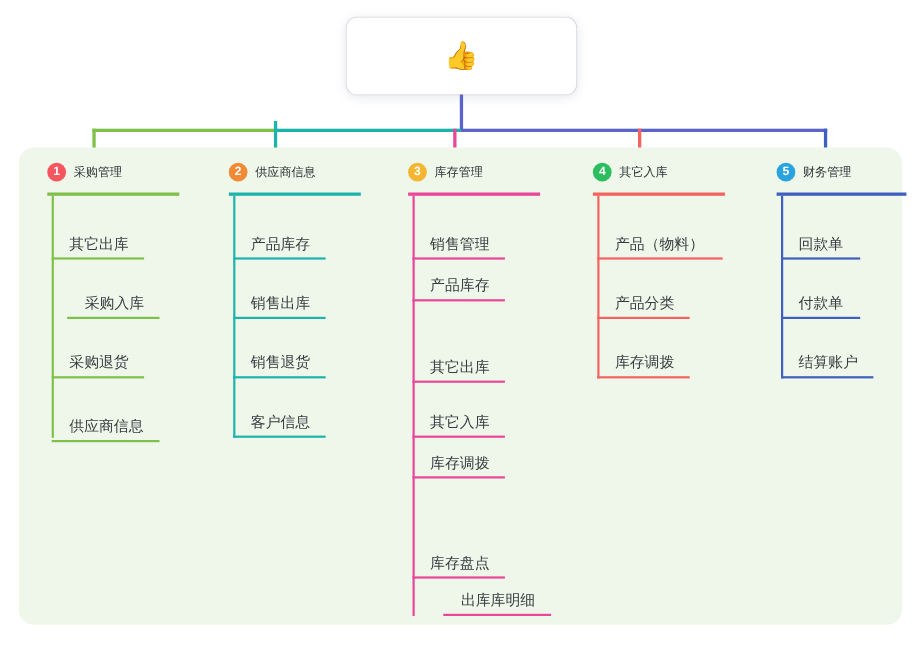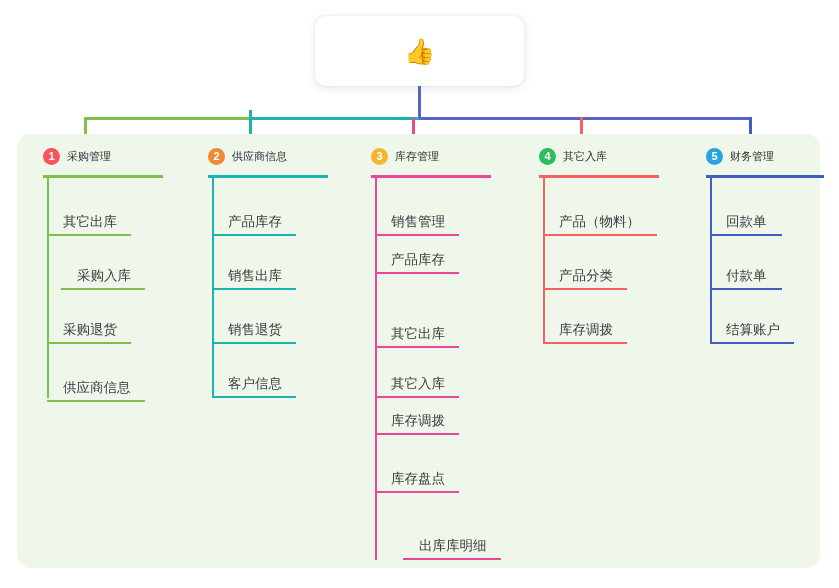--- a/index.html
+++ b/index.html
@@ -155,21 +155,21 @@
           <div class="leaf-underline" style="width: 84px; background: rgb(232, 71, 154);"></div>
         </div>
         <div class="leaf" style="top: 236px; width: 84px; height: 28px;">
           <span class="leaf-label">其它入库</span>
           <div class="leaf-underline" style="width: 84px; background: rgb(232, 71, 154);"></div>
         </div>
         <div class="leaf" style="top: 273px; width: 84px; height: 28px; font-family: Liberation Mono, monospace;">
           <span class="leaf-label">库存调拨</span>
           <div class="leaf-underline" style="width: 84px; background: rgb(232, 71, 154);"></div>
         </div>
-        <div class="leaf" style="top: 331px; width: 84px; height: 28px;">
+        <div class="leaf" style="top: 364px; width: 84px; height: 28px;">
           <span class="leaf-label">库存盘点</span>
           <div class="leaf-underline" style="width: 84px; background: rgb(232, 71, 154);"></div>
         </div>
         <div class="leaf" style="top: 398px; width: 98px; height: 28px; margin-left: 28px;">
           <span class="leaf-label">出库库明细</span>
           <div class="leaf-underline" style="width: 98px; background: rgb(232, 71, 154);"></div>
         </div>
       </div>
       <div class="column" style="left: 521px;">
         <div class="col-header">

